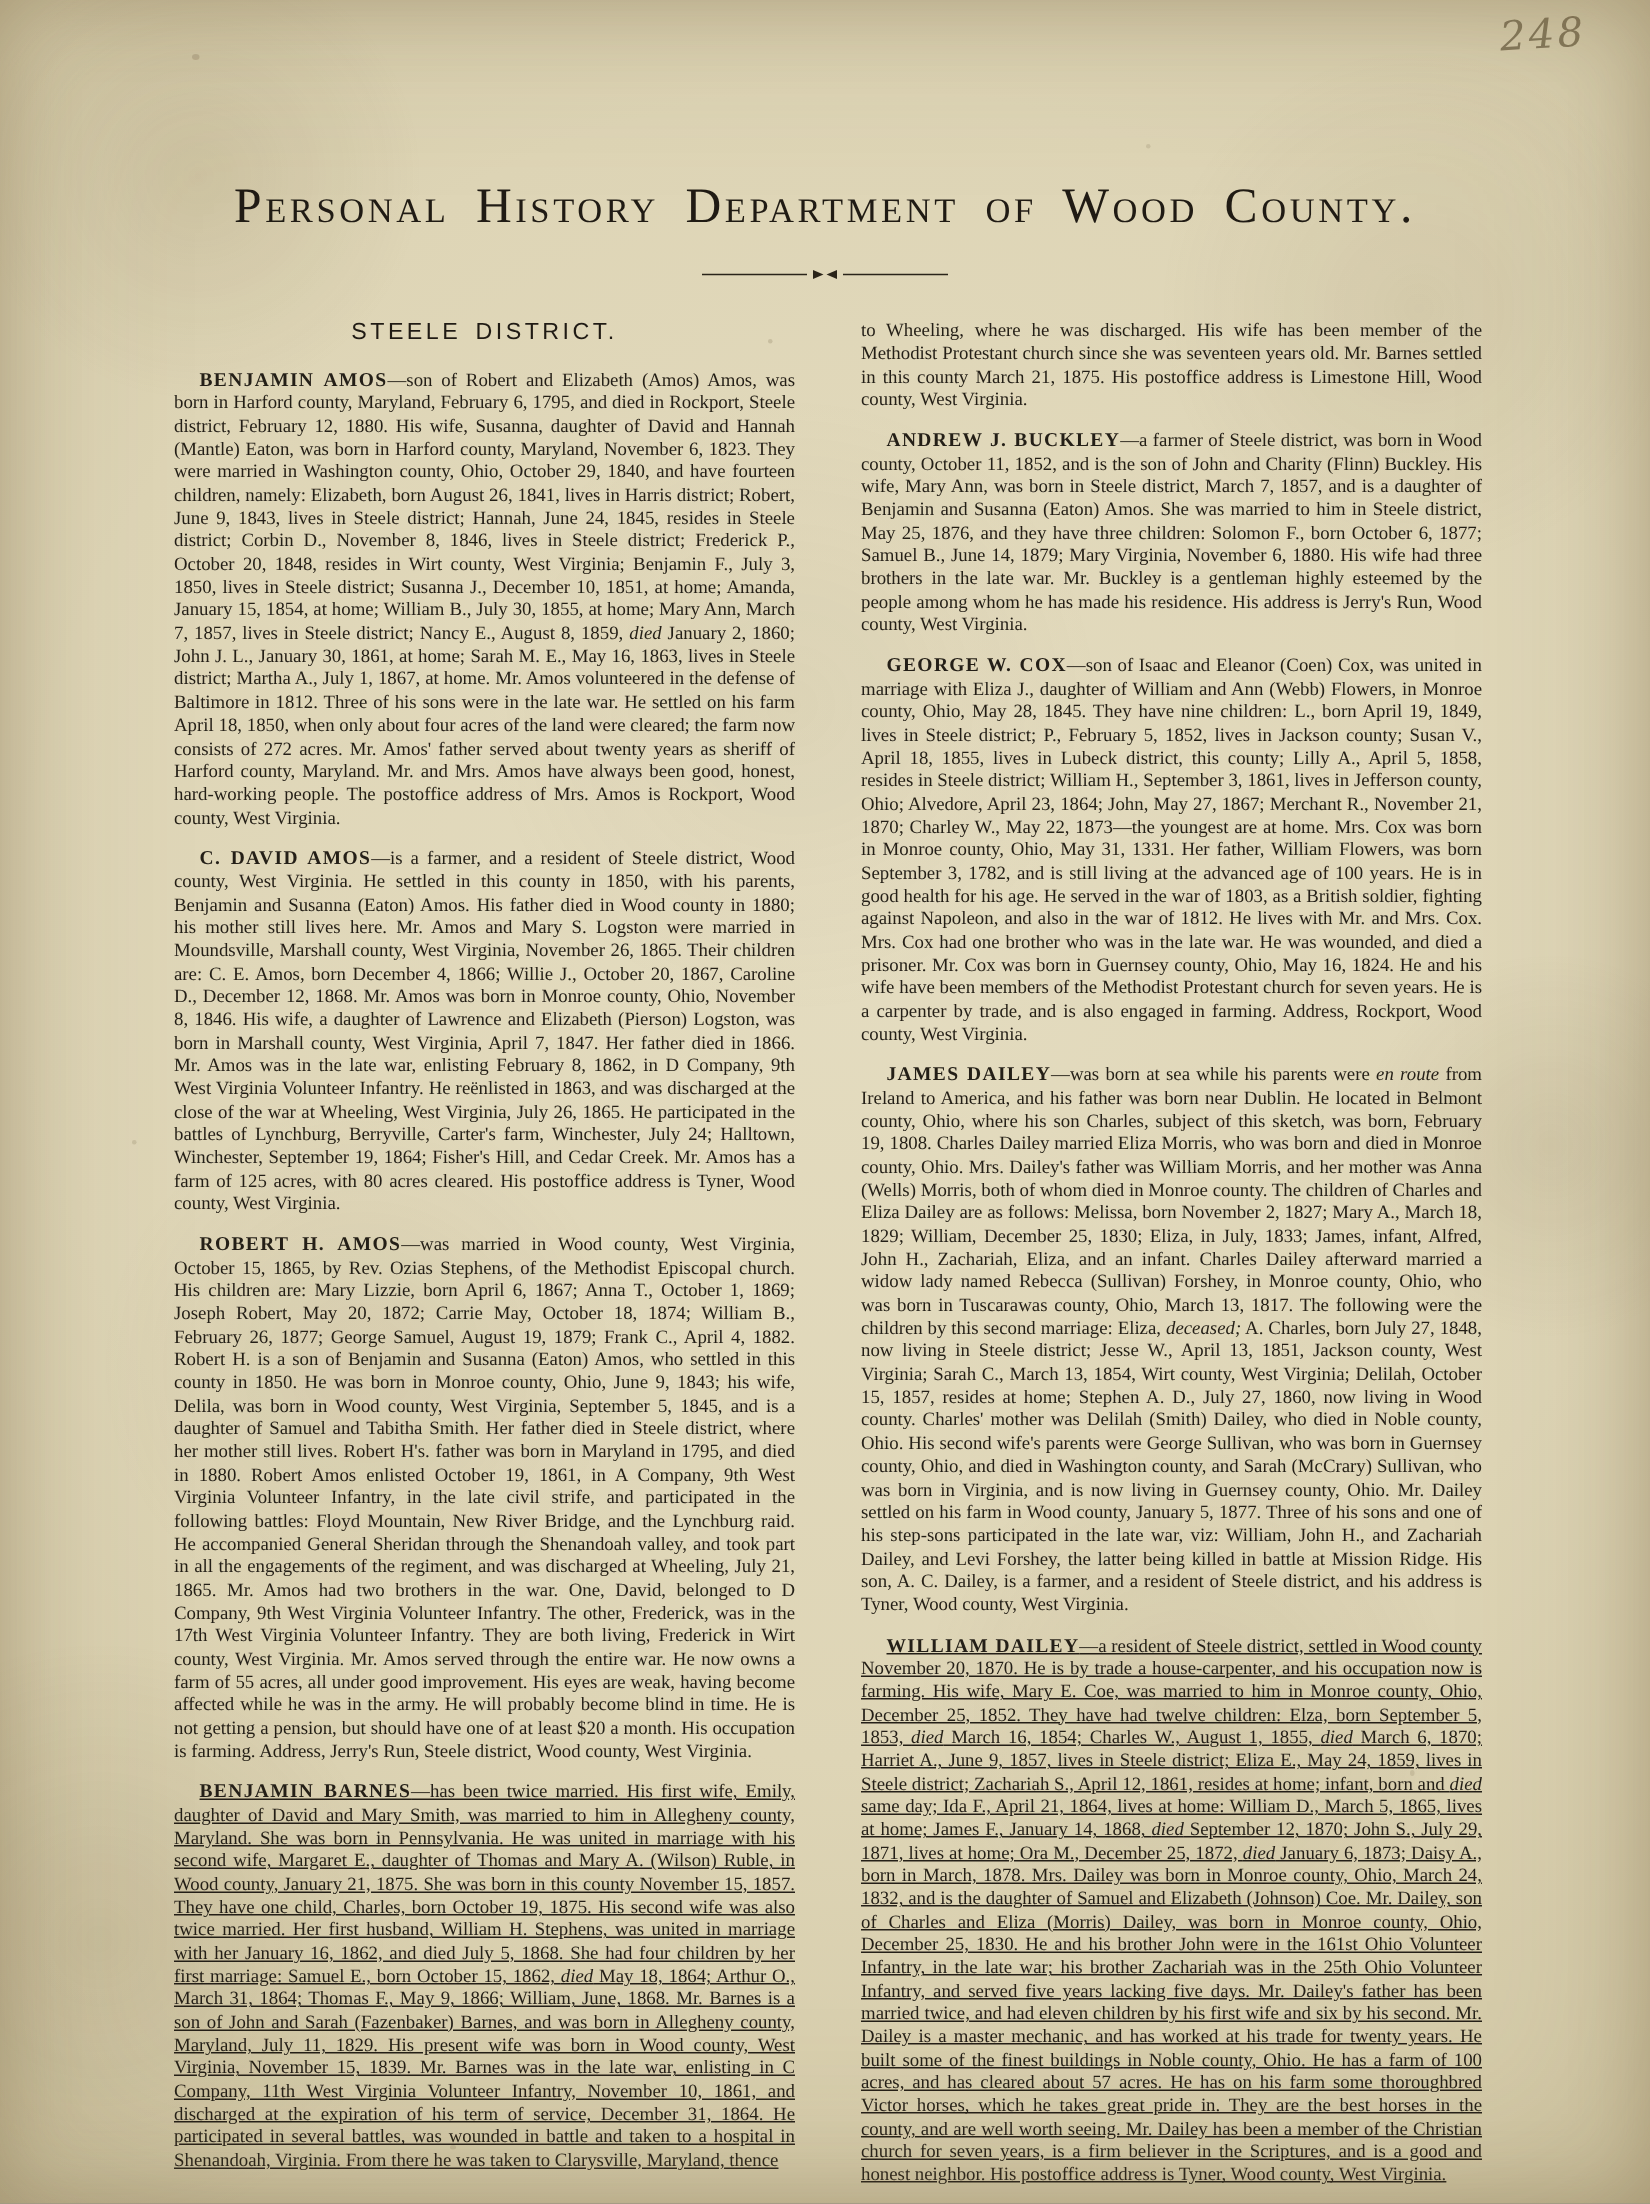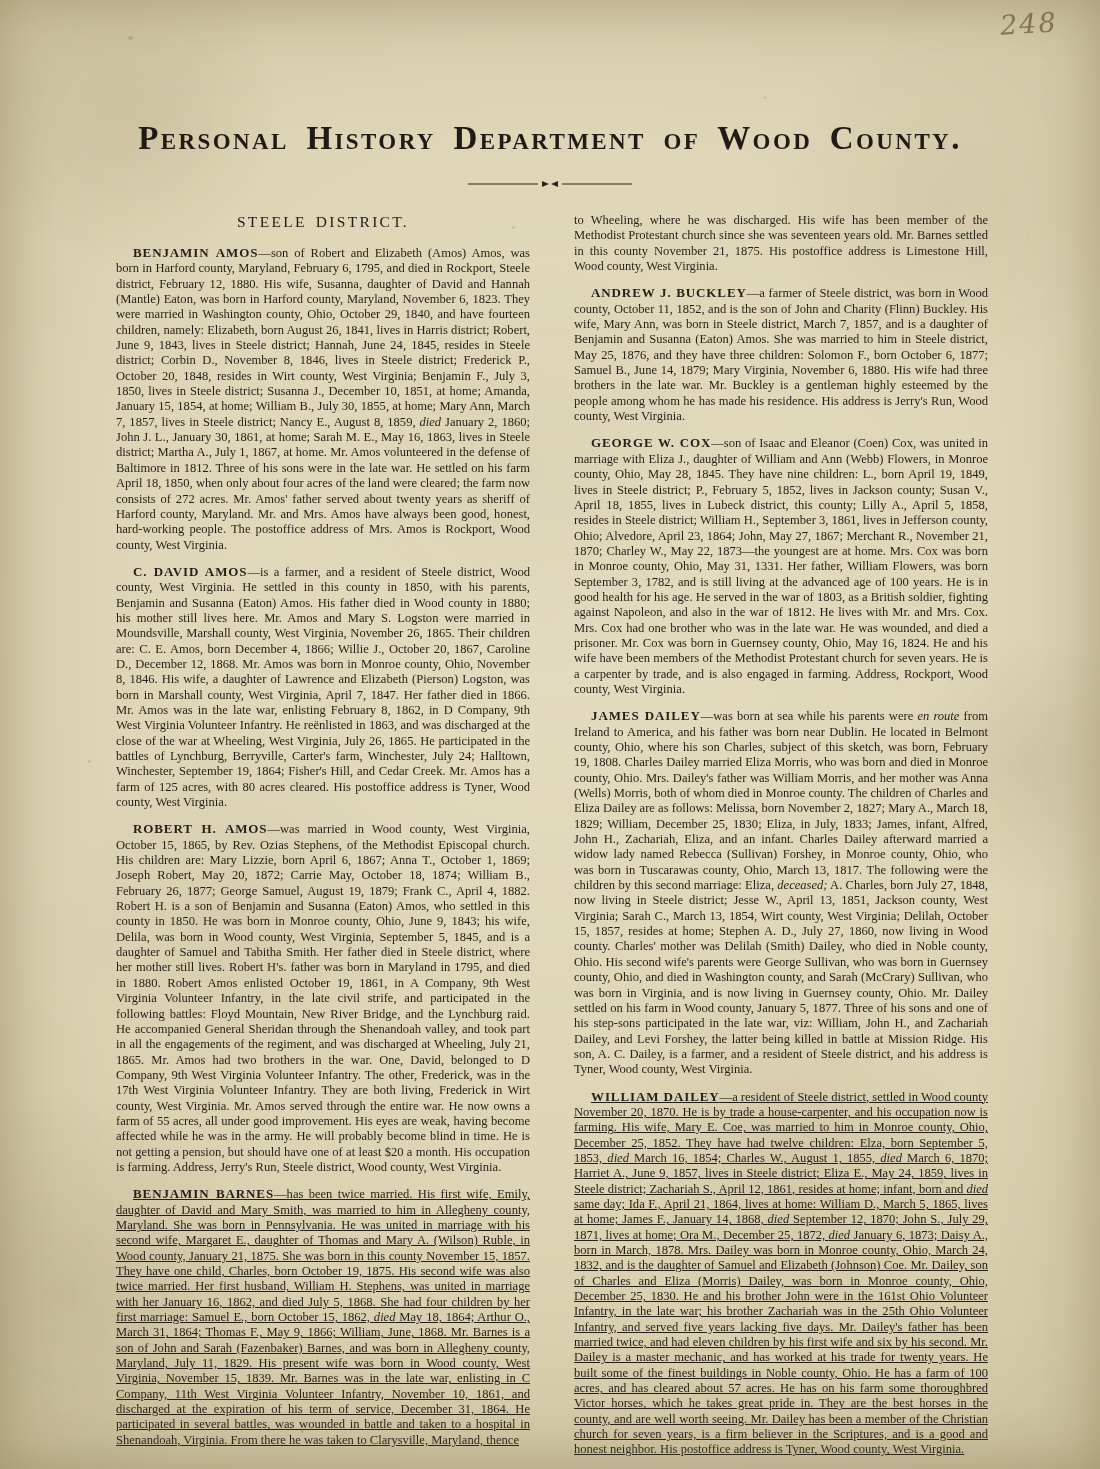--- a/index.html
+++ b/index.html
@@ -68,21 +68,21 @@
     position: absolute;
     top: 98px;
     left: 0;
     right: 0;
     text-align: center;
     font-size: 33px;
     font-variant: small-caps;
     letter-spacing: 2.4px;
     word-spacing: 7px;
     color: #201b14;
-    font-weight: 700;
+    font-weight: 400;
   }
 
   .divider {
     position: absolute;
     top: 176px;
     left: 0;
     right: 0;
     text-align: center;
     height: 14px;
   }
@@ -94,21 +94,21 @@
     left: 116px;
     width: 872px;
     height: 1190px;
     display: flex;
     gap: 44px;
   }
   .col { width: 414px; }
 
   .district-header {
     text-align: center;
-    font-family: Liberation Serif, serif;
+    font-family: Liberation Sans, sans-serif;
     font-size: 15.5px;
     letter-spacing: 2.3px;
     word-spacing: 3px;
     margin: 0 0 14px 0;
     color: #201b14;
   }
 
   p.entry {
     margin: 0 0 11px 0;
     text-align: justify;
@@ -177,21 +177,21 @@
 
       <p class="entry">
         <span class="lead">BENJAMIN BARNES</span><span>—has been twice married. His first wife, Emily, daughter of David and Mary Smith, was married to him in Allegheny county, Maryland. She was born in Pennsylvania. He was united in marriage with his second wife, Margaret E., daughter of Thomas and Mary A. (Wilson) Ruble, in Wood county, January 21, 1875. She was born in this county November 15, 1857. They have one child, Charles, born October 19, 1875. His second wife was also twice married. Her first husband, William H. Stephens, was united in marriage with her January 16, 1862, and died July 5, 1868. She had four children by her first marriage: Samuel E., born October 15, 1862, </span><span class="it">died</span><span> May 18, 1864; Arthur O., March 31, 1864; Thomas F., May 9, 1866; William, June, 1868. Mr. Barnes is a son of John and Sarah (Fazenbaker) Barnes, and was born in Allegheny county, Maryland, July 11, 1829. His present wife was born in Wood county, West Virginia, November 15, 1839. Mr. Barnes was in the late war, enlisting in C Company, 11th West Virginia Volunteer Infantry, November 10, 1861, and discharged at the expiration of his term of service, December 31, 1864. He participated in several battles, was wounded in battle and taken to a hospital in Shenandoah, Virginia. From there he was taken to Clarysville, Maryland, thence</span>
       </p>
 
     </div>
 
     <div class="col">
 
       <p class="entry cont">
-        <span>to Wheeling, where he was discharged. His wife has been member of the Methodist Protestant church since she was seventeen years old. Mr. Barnes settled in this county November 21, 1875. His postoffice address is Limestone Hill, Wood county, West Virginia.</span>
+        <span>to Wheeling, where he was discharged. His wife has been member of the Methodist Protestant church since she was seventeen years old. Mr. Barnes settled in this county March 21, 1875. His postoffice address is Limestone Hill, Wood county, West Virginia.</span>
       </p>
 
       <p class="entry">
         <span class="lead">ANDREW J. BUCKLEY</span><span>—a farmer of Steele district, was born in Wood county, October 11, 1852, and is the son of John and Charity (Flinn) Buckley. His wife, Mary Ann, was born in Steele district, March 7, 1857, and is a daughter of Benjamin and Susanna (Eaton) Amos. She was married to him in Steele district, May 25, 1876, and they have three children: Solomon F., born October 6, 1877; Samuel B., June 14, 1879; Mary Virginia, November 6, 1880. His wife had three brothers in the late war. Mr. Buckley is a gentleman highly esteemed by the people among whom he has made his residence. His address is Jerry's Run, Wood county, West Virginia.</span>
       </p>
 
       <p class="entry">
         <span class="lead">GEORGE W. COX</span><span>—son of Isaac and Eleanor (Coen) Cox, was united in marriage with Eliza J., daughter of William and Ann (Webb) Flowers, in Monroe county, Ohio, May 28, 1845. They have nine children: L., born April 19, 1849, lives in Steele district; P., February 5, 1852, lives in Jackson county; Susan V., April 18, 1855, lives in Lubeck district, this county; Lilly A., April 5, 1858, resides in Steele district; William H., September 3, 1861, lives in Jefferson county, Ohio; Alvedore, April 23, 1864; John, May 27, 1867; Merchant R., November 21, 1870; Charley W., May 22, 1873—the youngest are at home. Mrs. Cox was born in Monroe county, Ohio, May 31, 1331. Her father, William Flowers, was born September 3, 1782, and is still living at the advanced age of 100 years. He is in good health for his age. He served in the war of 1803, as a British soldier, fighting against Napoleon, and also in the war of 1812. He lives with Mr. and Mrs. Cox. Mrs. Cox had one brother who was in the late war. He was wounded, and died a prisoner. Mr. Cox was born in Guernsey county, Ohio, May 16, 1824. He and his wife have been members of the Methodist Protestant church for seven years. He is a carpenter by trade, and is also engaged in farming. Address, Rockport, Wood county, West Virginia.</span>
       </p>
 

